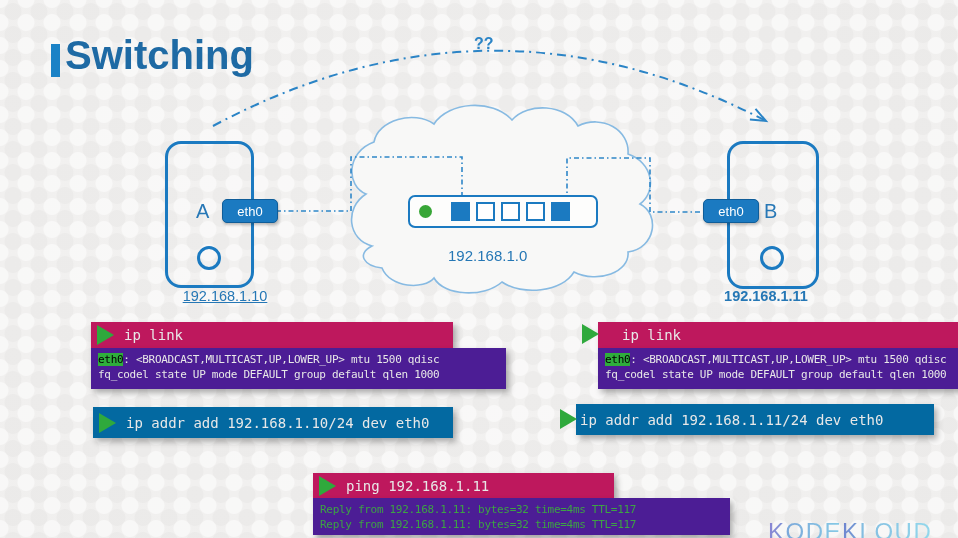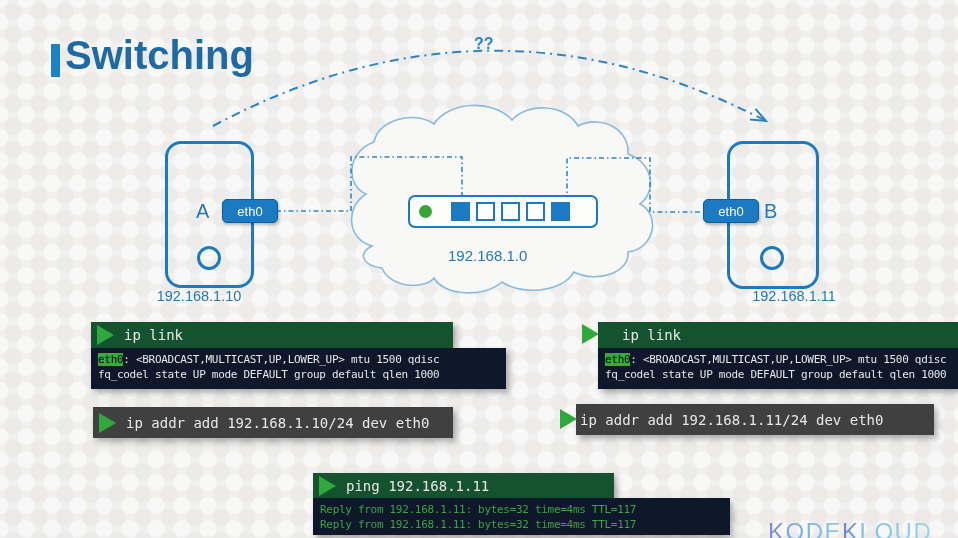--- a/index.html
+++ b/index.html
@@ -34,51 +34,51 @@
   .label-b{left:764px;top:200px;}
   .nic{width:54px;height:22px;background:#1b7ac1;border:1px solid #0f5d99;border-radius:5px;
        color:#fff;font-size:13px;display:flex;align-items:center;justify-content:center;
        box-shadow:1px 2px 3px rgba(0,0,0,0.25);}
   .nic-a{left:222px;top:199px;}
   .nic-b{left:703px;top:199px;}
   .port-circle{width:18px;height:18px;border:3px solid #1b7ac1;border-radius:50%;background:transparent;}
   .circle-a{left:197px;top:246px;}
   .circle-b{left:760px;top:246px;}
   .ip-label{width:100px;text-align:center;font-size:14.5px;color:#2577b5;}
-  .ip-a{left:149px;top:288px;}
-  .ip-b{left:744px;top:288px;}
+  .ip-a{left:175px;top:288px;text-decoration:underline;}
+  .ip-b{left:716px;top:288px;font-weight:bold;}
   .net-label{left:448px;top:247px;width:110px;font-size:15px;color:#2577b5;}
 
   
   .switch-box{left:408px;top:195px;width:190px;height:33px;background:#fdfdfc;
     border:2.5px solid #1b7ac1;border-radius:7px;display:flex;align-items:center;
     box-sizing:border-box;padding-left:9px;}
   .led{width:13px;height:13px;border-radius:50%;background:#38a637;margin-right:19px;flex:none;}
   .ports{display:flex;gap:6px;}
   .port{width:19px;height:19px;border:2px solid #1b7ac1;box-sizing:border-box;background:#fff;flex:none;}
   .port.filled{background:#1b7ac1;}
 
   
   .term{font-family:"DejaVu Sans Mono",monospace;box-shadow:3px 4px 6px rgba(0,0,0,0.3);}
-  .term-header{background:#14532d;color:#e8e8e8;font-size:14px;display:flex;align-items:center;}
-  .term-output{background:#0f172a;color:#e8e8e8;font-size:11px;line-height:15px;
+  .term-header{background:#be185d;color:#e8e8e8;font-size:14px;display:flex;align-items:center;}
+  .term-output{background:#4c1d95;color:#e8e8e8;font-size:11px;line-height:15px;
     padding:4px 0 0 7px;box-sizing:border-box;letter-spacing:-0.3px;white-space:nowrap;overflow:hidden;}
   .play{width:0;height:0;border-top:10px solid transparent;border-bottom:10px solid transparent;
         border-left:17px solid #2fa93c;flex:none;}
   .play-in{margin-left:6px;margin-right:10px;}
   .play-out{position:absolute;left:-16px;top:2px;}
   .hl{background:#2fae3c;color:#000;}
 
   .link-a-header{left:91px;top:322px;width:362px;height:26px;}
   .link-a-output{left:91px;top:348px;width:415px;height:41px;}
   .addr-a-box{left:93px;top:407px;width:360px;height:31px;}
   .link-b-header{left:598px;top:322px;width:364px;height:26px;}
   .link-b-output{left:598px;top:348px;width:380px;height:41px;}
   .addr-b-box{left:576px;top:404px;width:358px;height:31px;}
-  .cmd-box{background:#404040;color:#e8e8e8;font-size:14px;display:flex;align-items:center;position:absolute;}
+  .cmd-box{background:#0369a1;color:#e8e8e8;font-size:14px;display:flex;align-items:center;position:absolute;}
   .ping-header{left:313px;top:473px;width:301px;height:25px;}
   .ping-output{left:313px;top:498px;width:417px;height:37px;color:#3da344;line-height:14.5px;padding-top:5px;}
 
   
   .logo{left:768px;top:498px;font-size:24px;letter-spacing:1.5px;font-weight:normal;margin-top:20px;}
   .logo span{-webkit-background-clip:text;background-clip:text;color:transparent;}
   .logo .g1{background-image:linear-gradient(100deg,#8a82d2,#7f9bd8);}
   .logo .g2{background-image:linear-gradient(90deg,#7ba8da,#86cbe6);}
   .logo .g3{background-image:linear-gradient(100deg,#6d7fce,#79a8d8);}
   .logo .g4{background-image:linear-gradient(90deg,#83bce0,#93d8ec);}

